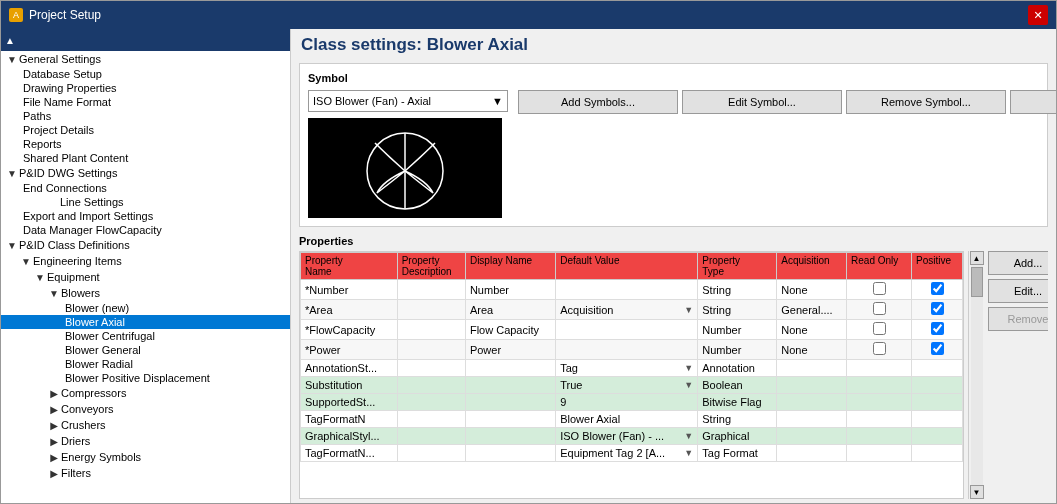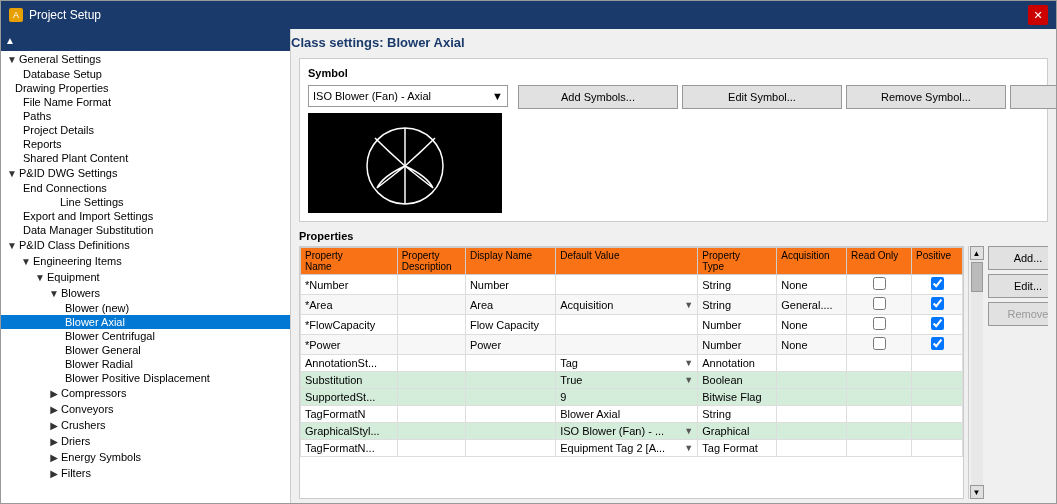--- a/index.html
+++ b/index.html
@@ -12,39 +12,39 @@
     .title-close { width: 20px; height: 20px; background: #c00; color: white; display: flex; align-items: center; justify-content: center; cursor: pointer; font-size: 11px; border-radius: 2px; }
     .main-content { display: flex; flex: 1; overflow: hidden; }
     .left-panel { width: 290px; background: white; border-right: 1px solid #ccc; display: flex; flex-direction: column; overflow: hidden; }
     .left-panel-header { background: #1a3a6b; color: white; height: 22px; display: flex; align-items: center; justify-content: space-between; padding: 0 4px; }
     .left-scroll-area { flex: 1; overflow-y: auto; overflow-x: hidden; }
     .tree-item { display: flex; align-items: center; cursor: pointer; padding: 1px 0; white-space: nowrap; }
     .tree-item.selected { background: #0078d4; color: white; }
     .tree-item .label { font-size: 11px; }
     .expand-btn { width: 14px; height: 14px; display: inline-flex; align-items: center; justify-content: center; font-size: 10px; cursor: pointer; color: #333; flex-shrink: 0; }
     .right-panel { flex: 1; display: flex; flex-direction: column; background: #f0f0f0; overflow: hidden; }
-    .class-settings-header { padding: 6px 0 4px; font-size: 13px; font-weight: bold; color: #1a3a6b; }
+    .class-settings-header { padding: 6px 10px 4px; font-size: 17px; font-weight: bold; color: #1a3a6b; }
     .symbol-section { background: white; margin: 4px 8px; border: 1px solid #ccc; padding: 8px; }
     .section-label { font-size: 11px; font-weight: bold; margin-bottom: 6px; }
     .symbol-row { display: flex; align-items: flex-start; gap: 10px; }
     .symbol-left { display: flex; flex-direction: column; gap: 6px; }
     .symbol-dropdown { width: 200px; height: 22px; font-size: 11px; border: 1px solid #999; background: white; display: flex; align-items: center; justify-content: space-between; padding: 0 4px; cursor: pointer; }
     .symbol-preview { width: 194px; height: 100px; background: black; display: flex; align-items: center; justify-content: center; }
     .symbol-buttons { display: flex; flex-direction: row; gap: 4px; }
     .sym-btn { width: 160px; height: 24px; background: #e1e1e1; border: 1px solid #999; font-size: 11px; cursor: pointer; text-align: center; display: flex; align-items: center; justify-content: center; }
     .properties-section { flex: 1; margin: 4px 8px 4px; overflow: hidden; display: flex; flex-direction: column; }
     .properties-label { font-size: 11px; font-weight: bold; margin-bottom: 4px; }
     .properties-table-wrapper { flex: 1; overflow: hidden; display: flex; gap: 4px; }
     .properties-table-container { flex: 1; overflow: auto; border: 1px solid #ccc; background: white; }
     .properties-right-btns { display: flex; flex-direction: column; gap: 4px; width: 60px; }
     .prop-btn { width: 80px; height: 24px; background: #e1e1e1; border: 1px solid #999; font-size: 11px; cursor: pointer; text-align: center; display: flex; align-items: center; justify-content: center; }
     .prop-btn.disabled { color: #999; cursor: default; }
     table { width: 100%; border-collapse: collapse; font-size: 11px; }
     thead tr { background: #e8e8e8; }
-    th { border: 1px solid #ccc; padding: 2px 4px; font-weight: normal; text-align: left; vertical-align: top; font-size: 10px; white-space: nowrap; position: sticky; top: 0; background: #f97316; z-index: 1; }
+    th { border: 1px solid #ccc; padding: 2px 4px; font-weight: normal; text-align: left; vertical-align: top; font-size: 10px; white-space: nowrap; position: sticky; top: 0; background: #ef4444; z-index: 1; }
     td { border: 1px solid #ddd; padding: 2px 4px; font-size: 11px; white-space: nowrap; }
     tr.row-even { background: white; }
     tr.row-odd { background: #f7f7f7; }
     tr.row-highlight { background: #d4edda; }
     .dropdown-cell { display: flex; align-items: center; justify-content: space-between; }
     .cell-dropdown-arrow { font-size: 9px; color: #555; }
     .scrollbar-area { width: 16px; display: flex; flex-direction: column; align-items: center; background: #f0f0f0; border-left: 1px solid #ccc; }
     .scroll-arrow { width: 14px; height: 14px; display: flex; align-items: center; justify-content: center; font-size: 8px; cursor: pointer; background: #e0e0e0; border: 1px solid #999; }
     .scroll-track { flex: 1; background: #e8e8e8; width: 12px; }
     .scroll-thumb { width: 12px; height: 30px; background: #bbb; border: 1px solid #999; cursor: pointer; margin-top: 2px; }
@@ -69,21 +69,21 @@
         <span style="font-size:10px;">▲</span>
       </div>
       <div class="left-scroll-area">
         <div class="tree-item" style="padding-left:4px;">
           <span class="expand-btn">▼</span>
           <span class="label">General Settings</span>
         </div>
         <div class="tree-item" style="padding-left:22px;">
           <span class="label">Database Setup</span>
         </div>
-        <div class="tree-item" style="padding-left:14px;">
+        <div class="tree-item" style="padding-left:22px;">
           <span class="label">Drawing Properties</span>
         </div>
         <div class="tree-item" style="padding-left:22px;">
           <span class="label">File Name Format</span>
         </div>
         <div class="tree-item" style="padding-left:22px;">
           <span class="label">Paths</span>
         </div>
         <div class="tree-item" style="padding-left:22px;">
           <span class="label">Project Details</span>
@@ -101,21 +101,21 @@
         <div class="tree-item" style="padding-left:22px;">
           <span class="label">End Connections</span>
         </div>
         <div class="tree-item" style="padding-left:22px;margin-left:37px;">
           <span class="label">Line Settings</span>
         </div>
         <div class="tree-item" style="padding-left:22px;">
           <span class="label">Export and Import Settings</span>
         </div>
         <div class="tree-item" style="padding-left:22px;">
-          <span class="label">Data Manager Substitution</span>
+          <span class="label">Data Manager FlowCapacity</span>
         </div>
         <div class="tree-item" style="padding-left:4px;">
           <span class="expand-btn">▼</span>
           <span class="label">P&amp;ID Class Definitions</span>
         </div>
         <div class="tree-item" style="padding-left:18px;">
           <span class="expand-btn">▼</span>
           <span class="label">Engineering Items</span>
         </div>
         <div class="tree-item" style="padding-left:32px;">

